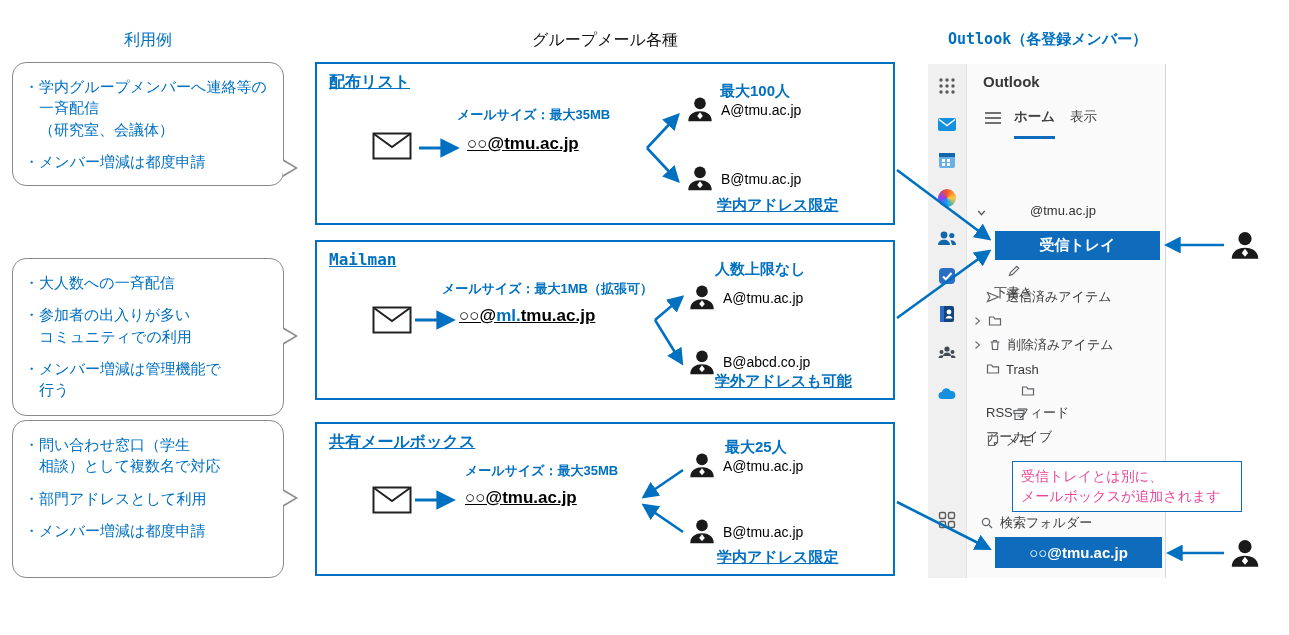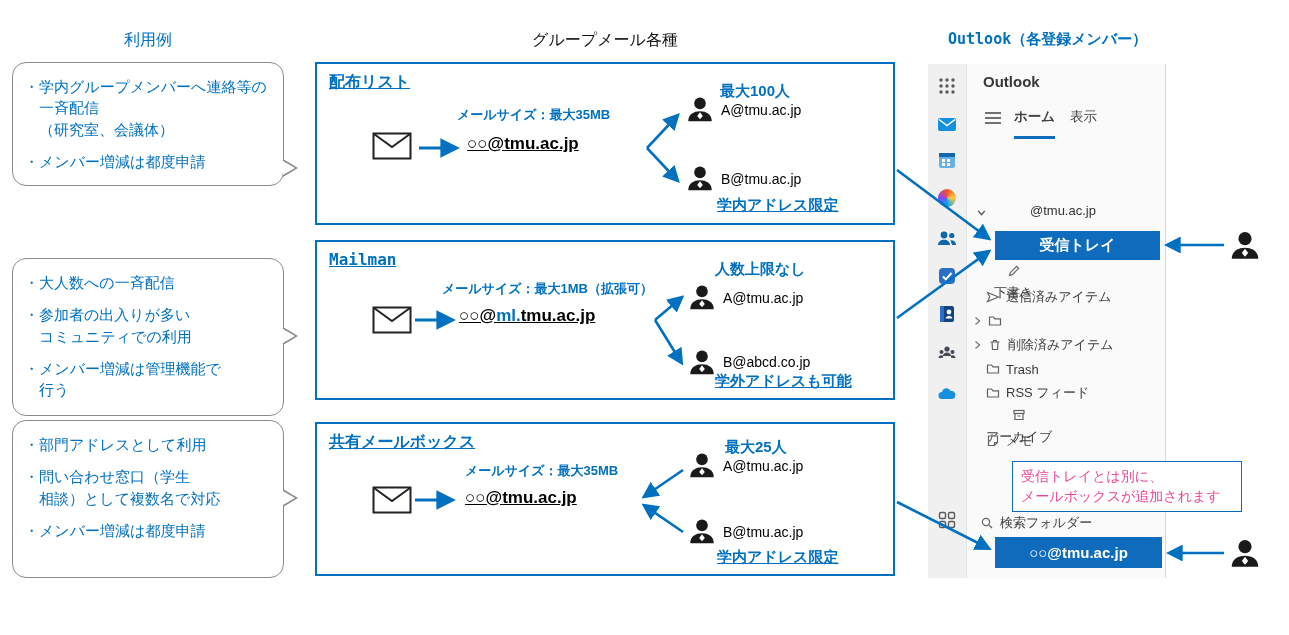--- a/index.html
+++ b/index.html
@@ -87,23 +87,23 @@
     <div class="item">・メンバー増減は都度申請</div>
   </div>
   <div class="bubble" id="b2" style="top:238px;height:158px;margin-top:20px;--tail:68px;">
     <div class="item">・大人数への一斉配信</div>
     <div class="item">・参加者の出入りが多い
 コミュニティでの利用</div>
     <div class="item">・メンバー増減は管理機能で
 行う</div>
   </div>
   <div class="bubble" id="b3" style="top:420px;height:158px;--tail:68px;">
-    <div class="item">・部門アドレスとして利用</div>
     <div class="item">・問い合わせ窓口（学生
 相談）として複数名で対応</div>
+    <div class="item">・部門アドレスとして利用</div>
     <div class="item">・メンバー増減は都度申請</div>
   </div>
 
   <div class="mailbox" style="top:62px;height:163px;">
     <div class="mb-title">配布リスト</div>
     <div class="mb-size" style="left:140px;top:42px;">メールサイズ：最大35MB</div>
     <div class="mb-capacity" style="left:403px;top:18px;">最大100人</div>
     <svg class="envelope" style="left:55px;top:68px;" viewBox="0 0 40 28">
       <rect x="1.5" y="1.5" width="37" height="25" fill="#fff" stroke="#222" stroke-width="2"></rect>
       <path d="M2 2l18 13L38 2" fill="none" stroke="#222" stroke-width="2"></path>
@@ -327,21 +327,21 @@
           <path d="M2.5 4h9M5.5 4V2.5h3V4M4 4l.5 7.5h5L10 4"></path>
         </svg>
       <span>削除済みアイテム</span>
     </div>
     <div class="folder-row" style="left:58px;top:296px;">
       <svg class="f-icon" viewBox="0 0 14 14" fill="none" stroke="#5f6368" stroke-width="1.2">
           <path d="M1.5 3h4l1.4 1.8h5.6V11h-11z"></path>
         </svg>
       <span>Trash</span>
     </div>
-    <div class="folder-row" style="left:58px;top:320px;">
+    <div class="folder-row" style="left:58px;top:320px;flex-direction:column;">
       <svg class="f-icon" viewBox="0 0 14 14" fill="none" stroke="#5f6368" stroke-width="1.2">
           <path d="M1.5 3h4l1.4 1.8h5.6V11h-11z"></path>
         </svg>
       <span>RSS フィード</span>
     </div>
     <div class="folder-row" style="left:58px;top:344px;flex-direction:column;">
       <svg class="f-icon" viewBox="0 0 14 14" fill="none" stroke="#5f6368" stroke-width="1.2">
           <rect x="2" y="2.5" width="10" height="3"></rect>
           <path d="M3 5.5v6h8v-6M5.5 8h3"></path>
         </svg>

